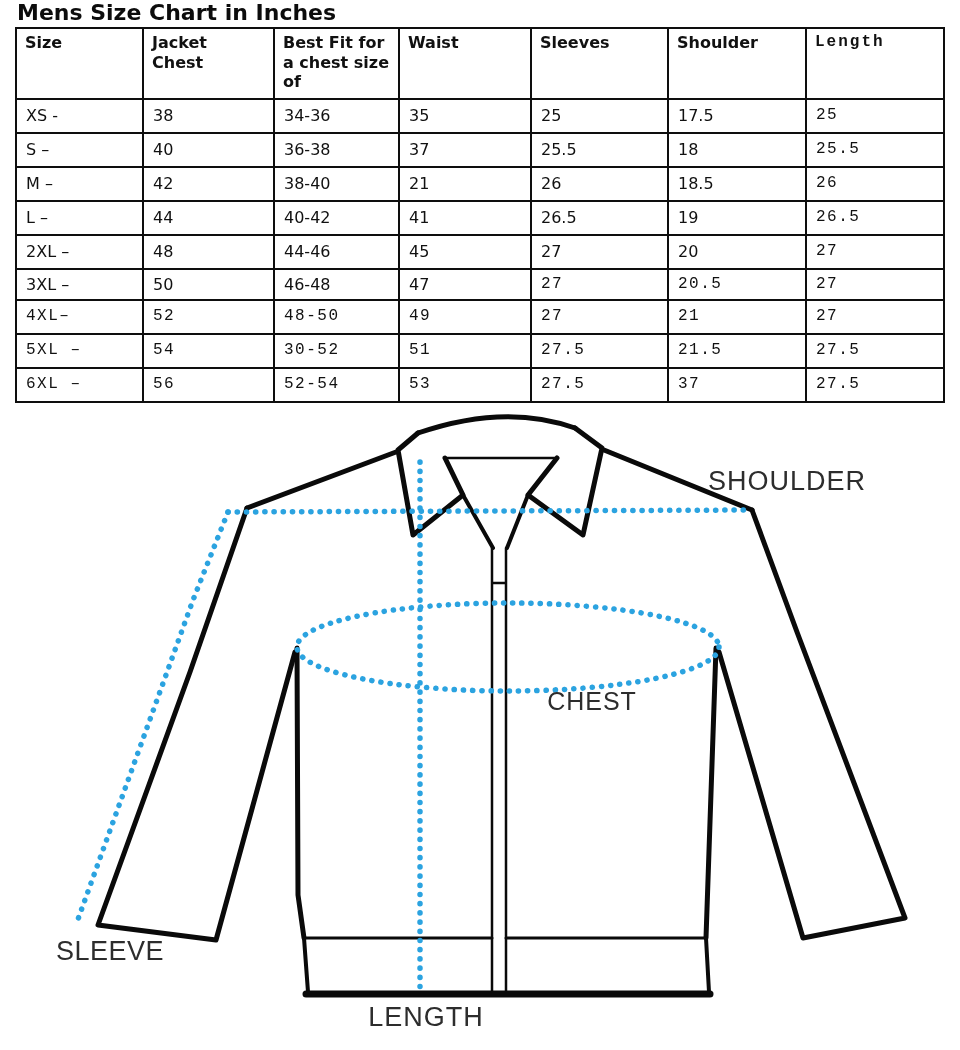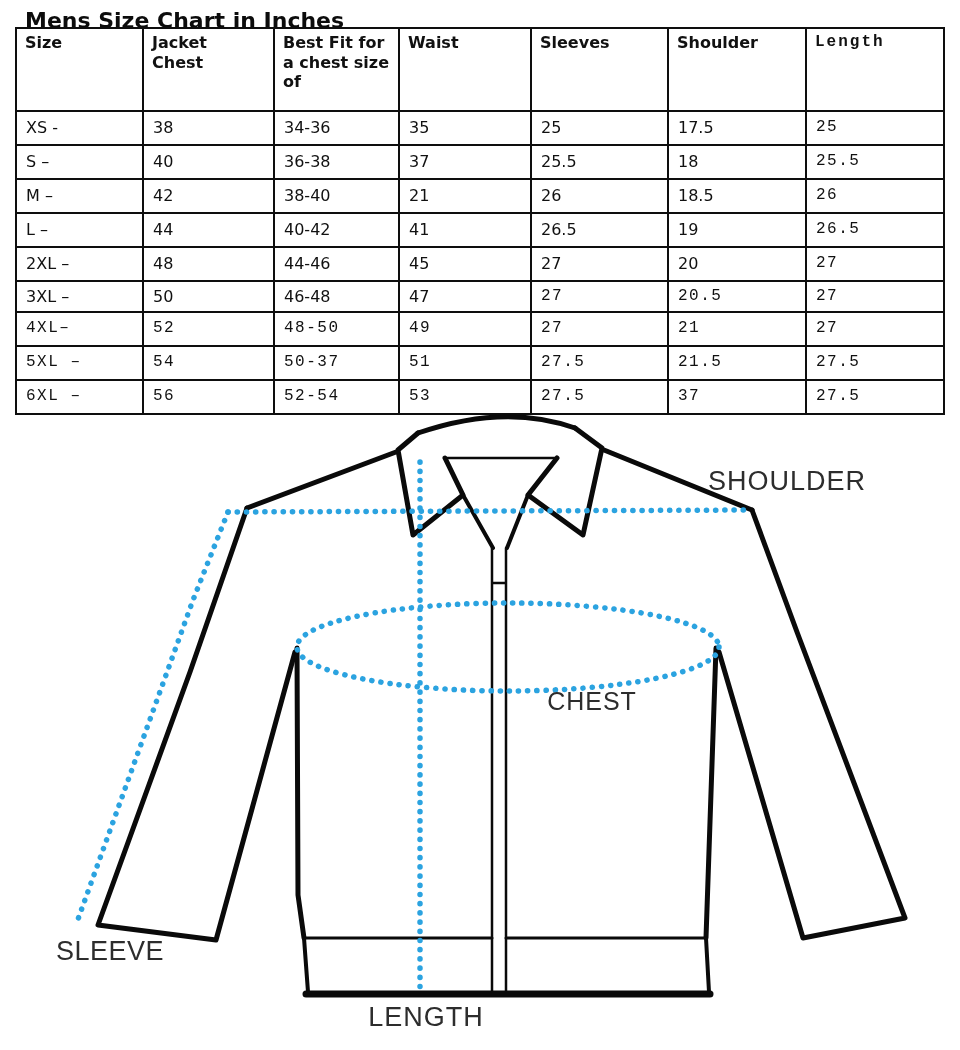--- a/index.html
+++ b/index.html
@@ -1,27 +1,27 @@
 <!DOCTYPE html>
 <html><head>
 <meta charset="utf-8">
 <style>
   html,body{margin:0;padding:0;background:#ffffff;width:960px;height:1050px;overflow:hidden;
     font-family:"DejaVu Sans","Liberation Sans",sans-serif;color:#111;}
   #page{position:relative;width:960px;height:1050px;background:#fff;}
 
   
   #page-title{position:absolute;left:17px;top:0px;font-size:22px;font-weight:bold;
-    letter-spacing:0px;color:#0c0c0c;margin:8px;}
+    letter-spacing:0px;color:#0c0c0c;margin:0;}
 
   
   #size-table{position:absolute;left:15px;top:27px;width:928px;border-collapse:collapse;
     table-layout:fixed;}
   #size-table th,#size-table td{border:2px solid #0e0e0e;font-size:16px;overflow:hidden;}
-  #size-table th{vertical-align:top;text-align:left;padding:4px 6px 12px 8px;font-weight:bold;
+  #size-table th{vertical-align:top;text-align:left;padding:4px 6px 0 8px;font-weight:bold;
     white-space:pre-line;line-height:1.22;height:65px;}
   #size-table td{vertical-align:middle;padding:1px 4px 1px 9px;height:22px;line-height:1.1;}
   #size-table tr.row{height:34px;}
   #size-table tr.row-tall{height:31px;margin-top:20px;}
   .mono{font-family:"Liberation Mono","DejaVu Sans Mono",monospace;letter-spacing:1.5px;
     font-size:16px;}
   th.mono{letter-spacing:2px;}
 
   
   #diagram{position:absolute;left:0;top:400px;width:960px;height:650px;}
@@ -118,21 +118,21 @@
           <td class="mono">52</td>
           <td class="mono">48-50</td>
           <td class="mono">49</td>
           <td class="mono">27</td>
           <td class="mono">21</td>
           <td class="mono">27</td>
         </tr>
         <tr class="row">
           <td class="mono">5XL –</td>
           <td class="mono">54</td>
-          <td class="mono">50-37</td>
+          <td class="mono">30-52</td>
           <td class="mono">51</td>
           <td class="mono">27.5</td>
           <td class="mono">21.5</td>
           <td class="mono">27.5</td>
         </tr>
         <tr class="row">
           <td class="mono">6XL –</td>
           <td class="mono">56</td>
           <td class="mono">52-54</td>
           <td class="mono">53</td>

